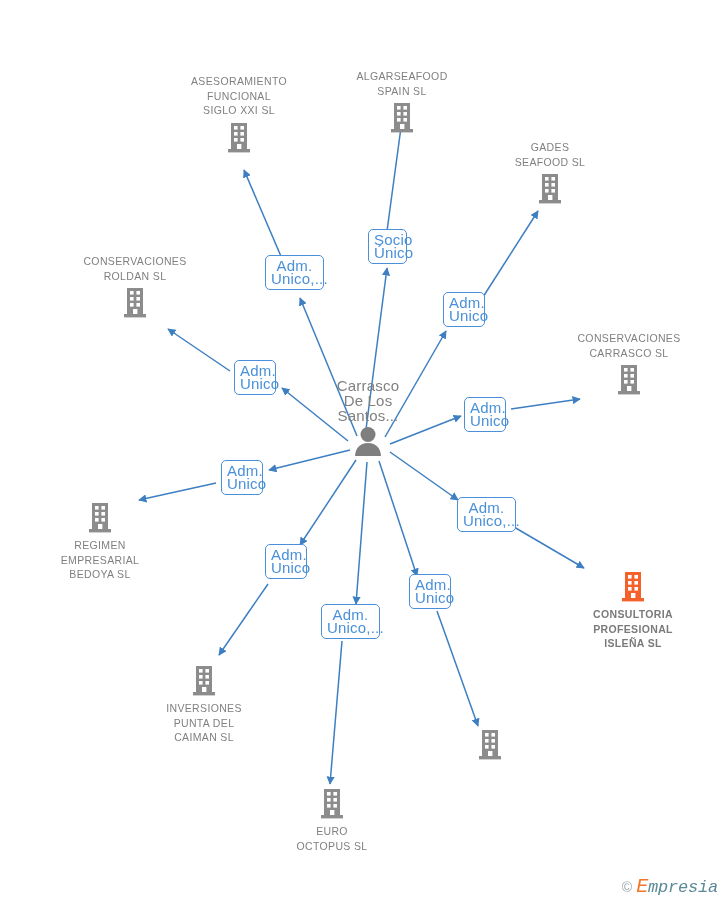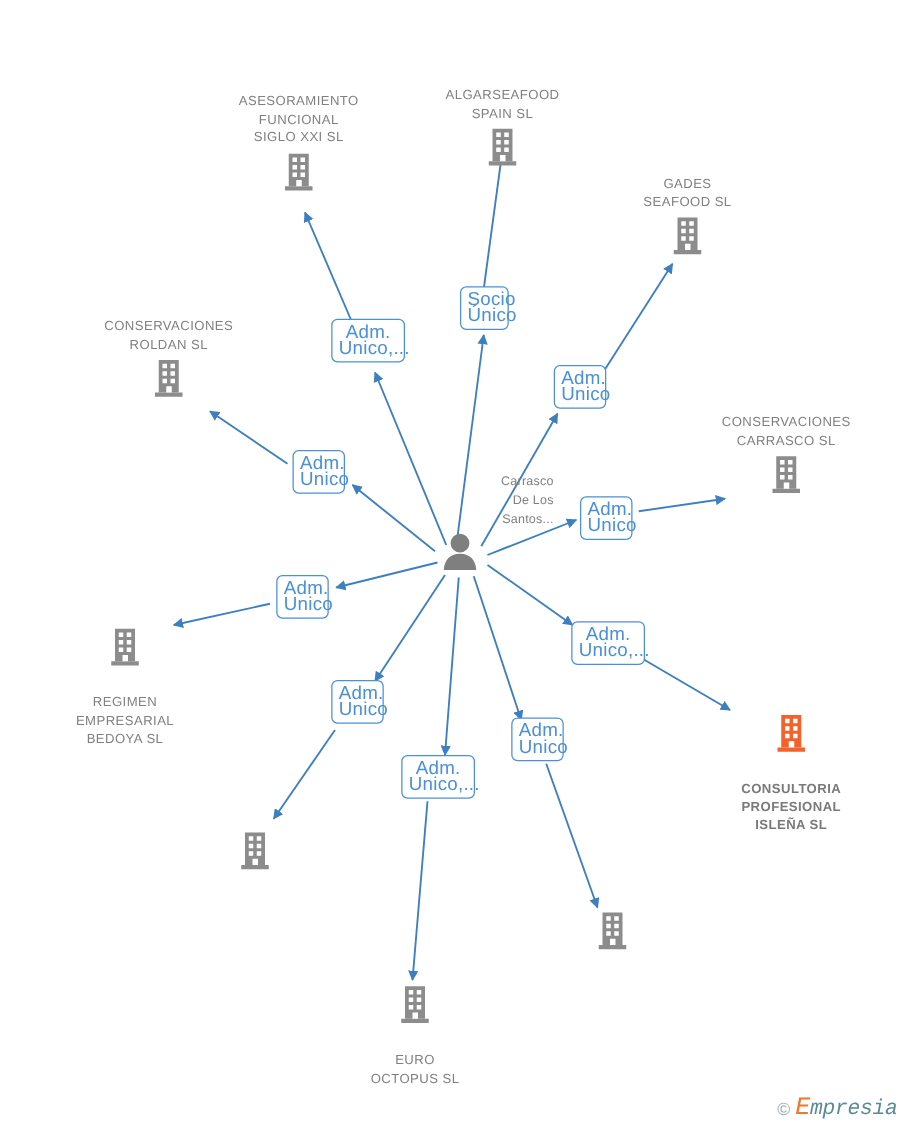--- a/index.html
+++ b/index.html
@@ -44,37 +44,36 @@
   .node.highlight .node-label {
     color: #7a7a7a;
     font-weight: bold;
   }
   .node .node-icon {
     display: block;
     margin: 0 auto;
     line-height: 0;
   }
   .node.label-top .node-label { margin-bottom: 4px; }
-  .node.label-bottom .node-label { margin-top: 21px; }
+  .node.label-bottom .node-label { margin-top: 4px; }
 
   
   .person-node {
     position: absolute;
     width: 150px;
     margin-left: -75px;
     text-align: center;
   }
   .person-node .person-label {
-    font-size: 10px;
+    font-size: 15px;
     line-height: 15px;
     color: #808080;
     white-space: pre-line;
     margin-bottom: 3px;
     letter-spacing: 0.2px;
-    text-align: right;
   }
 
   
   .rel {
     position: absolute;
     background: #ffffff;
     border: 1.4px solid #4a90d9;
     border-radius: 5px;
     color: #4a90d9;
     font-size: 15px;
@@ -323,20 +322,23 @@
           <rect x="8" y="4" width="3.6" height="3.6"></rect>
             <rect x="14.4" y="4" width="3.6" height="3.6"></rect>
           <rect x="8" y="10" width="3.6" height="3.6"></rect>
             <rect x="14.4" y="10" width="3.6" height="3.6"></rect>
           <rect x="8" y="16" width="3.6" height="3.6"></rect>
             <rect x="14.4" y="16" width="3.6" height="3.6"></rect>
           <rect x="11" y="22" width="4.4" height="5"></rect>
         </g>
       </svg>
     </span>
+    <div class="node-label">INVERSIONES
+PUNTA DEL
+CAIMAN  SL</div>
   </div>
 
   <div class="node label-bottom" style="left:490px; top:729px;">
     <span class="node-icon">
       <svg width="26" height="32" viewBox="0 0 26 32" xmlns="http://www.w3.org/2000/svg">
         <rect x="5" y="1" width="16" height="26" fill="#8c8c8c"></rect>
         <rect x="2" y="27" width="22" height="3.4" fill="#8c8c8c"></rect>
         <g fill="#ffffff">
           <rect x="8" y="4" width="3.6" height="3.6"></rect>
             <rect x="14.4" y="4" width="3.6" height="3.6"></rect>

